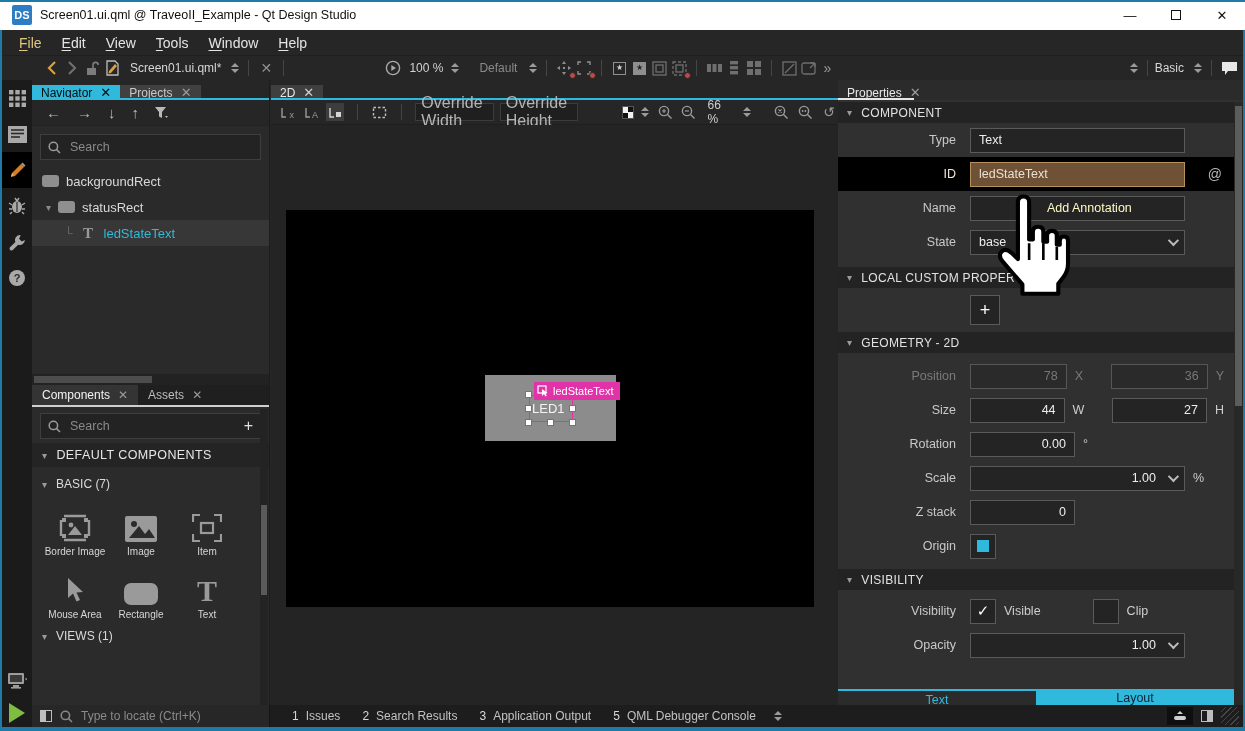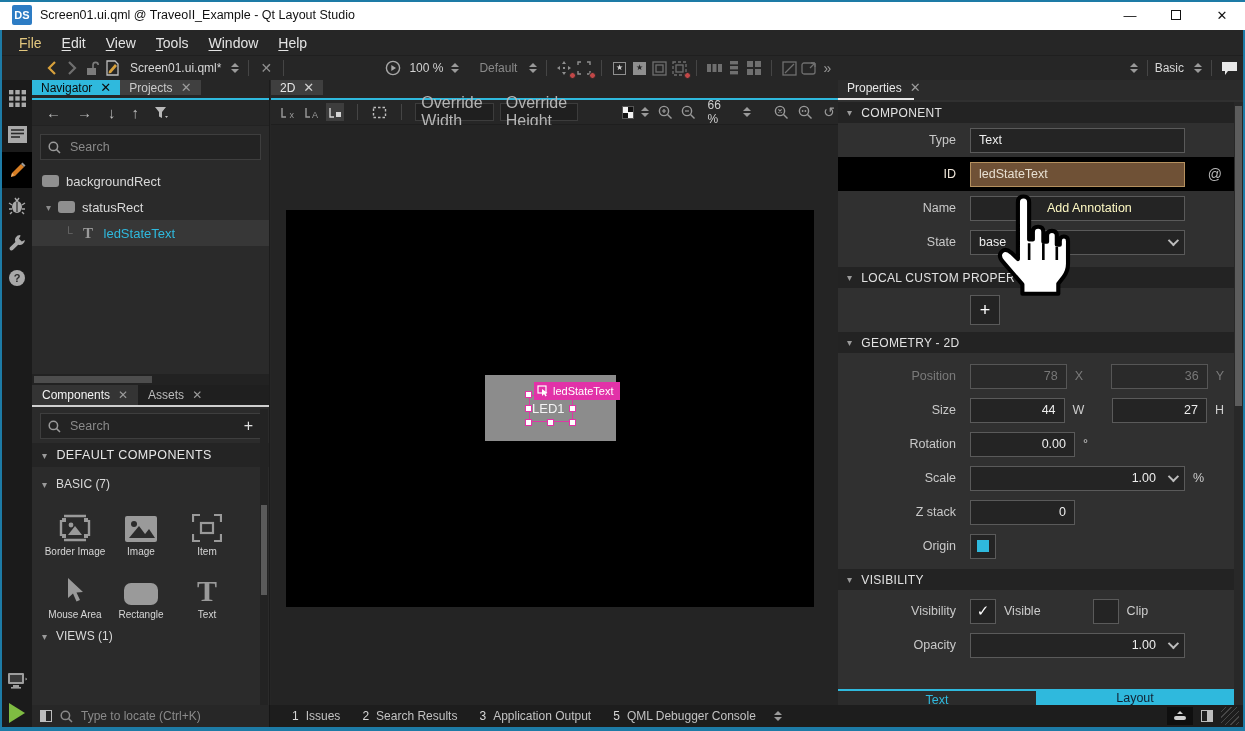--- a/index.html
+++ b/index.html
@@ -42,21 +42,21 @@
   .overflow-chev{color:#9a9a9a;font-size:14px;margin-left:4px;}
 
   
   .activitybar{position:absolute;left:2px;top:80px;bottom:4px;width:30px;background:#1b1b1b;z-index:5;}
   .act-item{width:30px;height:36px;display:flex;align-items:center;justify-content:center;}
   .act-item.active{background:#000;}
   .act-bottom{position:absolute;left:0;bottom:2px;width:30px;}
   .play-tri{width:0;height:0;border-left:16px solid #7fbc42;border-top:10px solid transparent;border-bottom:10px solid transparent;margin:4px 0 2px 7px;}
 
   
-  .tabstrip{position:absolute;top:0;left:0;right:0;height:20px;display:flex;align-items:flex-start;background:#262626;}
+  .tabstrip{position:absolute;top:0;left:0;right:0;height:20px;display:flex;align-items:flex-end;background:#262626;}
   .tab{display:flex;align-items:center;gap:8px;padding:0 9px;font-size:12px;color:#c9c9c9;background:#404040;}
   .tab .x{color:#9c9c9c;font-size:13px;}
   .tab.cyan{background:#2fb9dd;color:#0b0b0b;}
   .tab.cyan .x{color:#0b0b0b;}
   .tab.gray{background:#3f3f3f;color:#e8e8e8;}
   .cyan-underline{position:absolute;left:0;right:0;bottom:0;height:2px;background:#2fb9dd;}
   .white-underline{position:absolute;left:0;width:76px;bottom:0;height:2px;background:#e6e6e6;}
 
   
   .navpanel{position:absolute;left:32px;top:80px;width:238px;height:305px;background:#2a2a2a;border-right:1px solid #1c1c1c;}
@@ -146,21 +146,21 @@
 
   svg{display:block;}
 </style>
 </head>
 <body>
 
 <div class="window">
 
   <div class="titlebar">
     <div class="ds-logo">DS</div>
-    <div class="title-text">Screen01.ui.qml @ TraveoII_Example - Qt Layout Studio</div>
+    <div class="title-text">Screen01.ui.qml @ TraveoII_Example - Qt Design Studio</div>
     <div class="win-controls">
       <div class="win-btn">—</div>
       <div class="win-btn">
           <span class="max-glyph"></span>
         </div>
       <div class="win-btn">✕</div>
     </div>
   </div>
 
   <div class="menubar">

